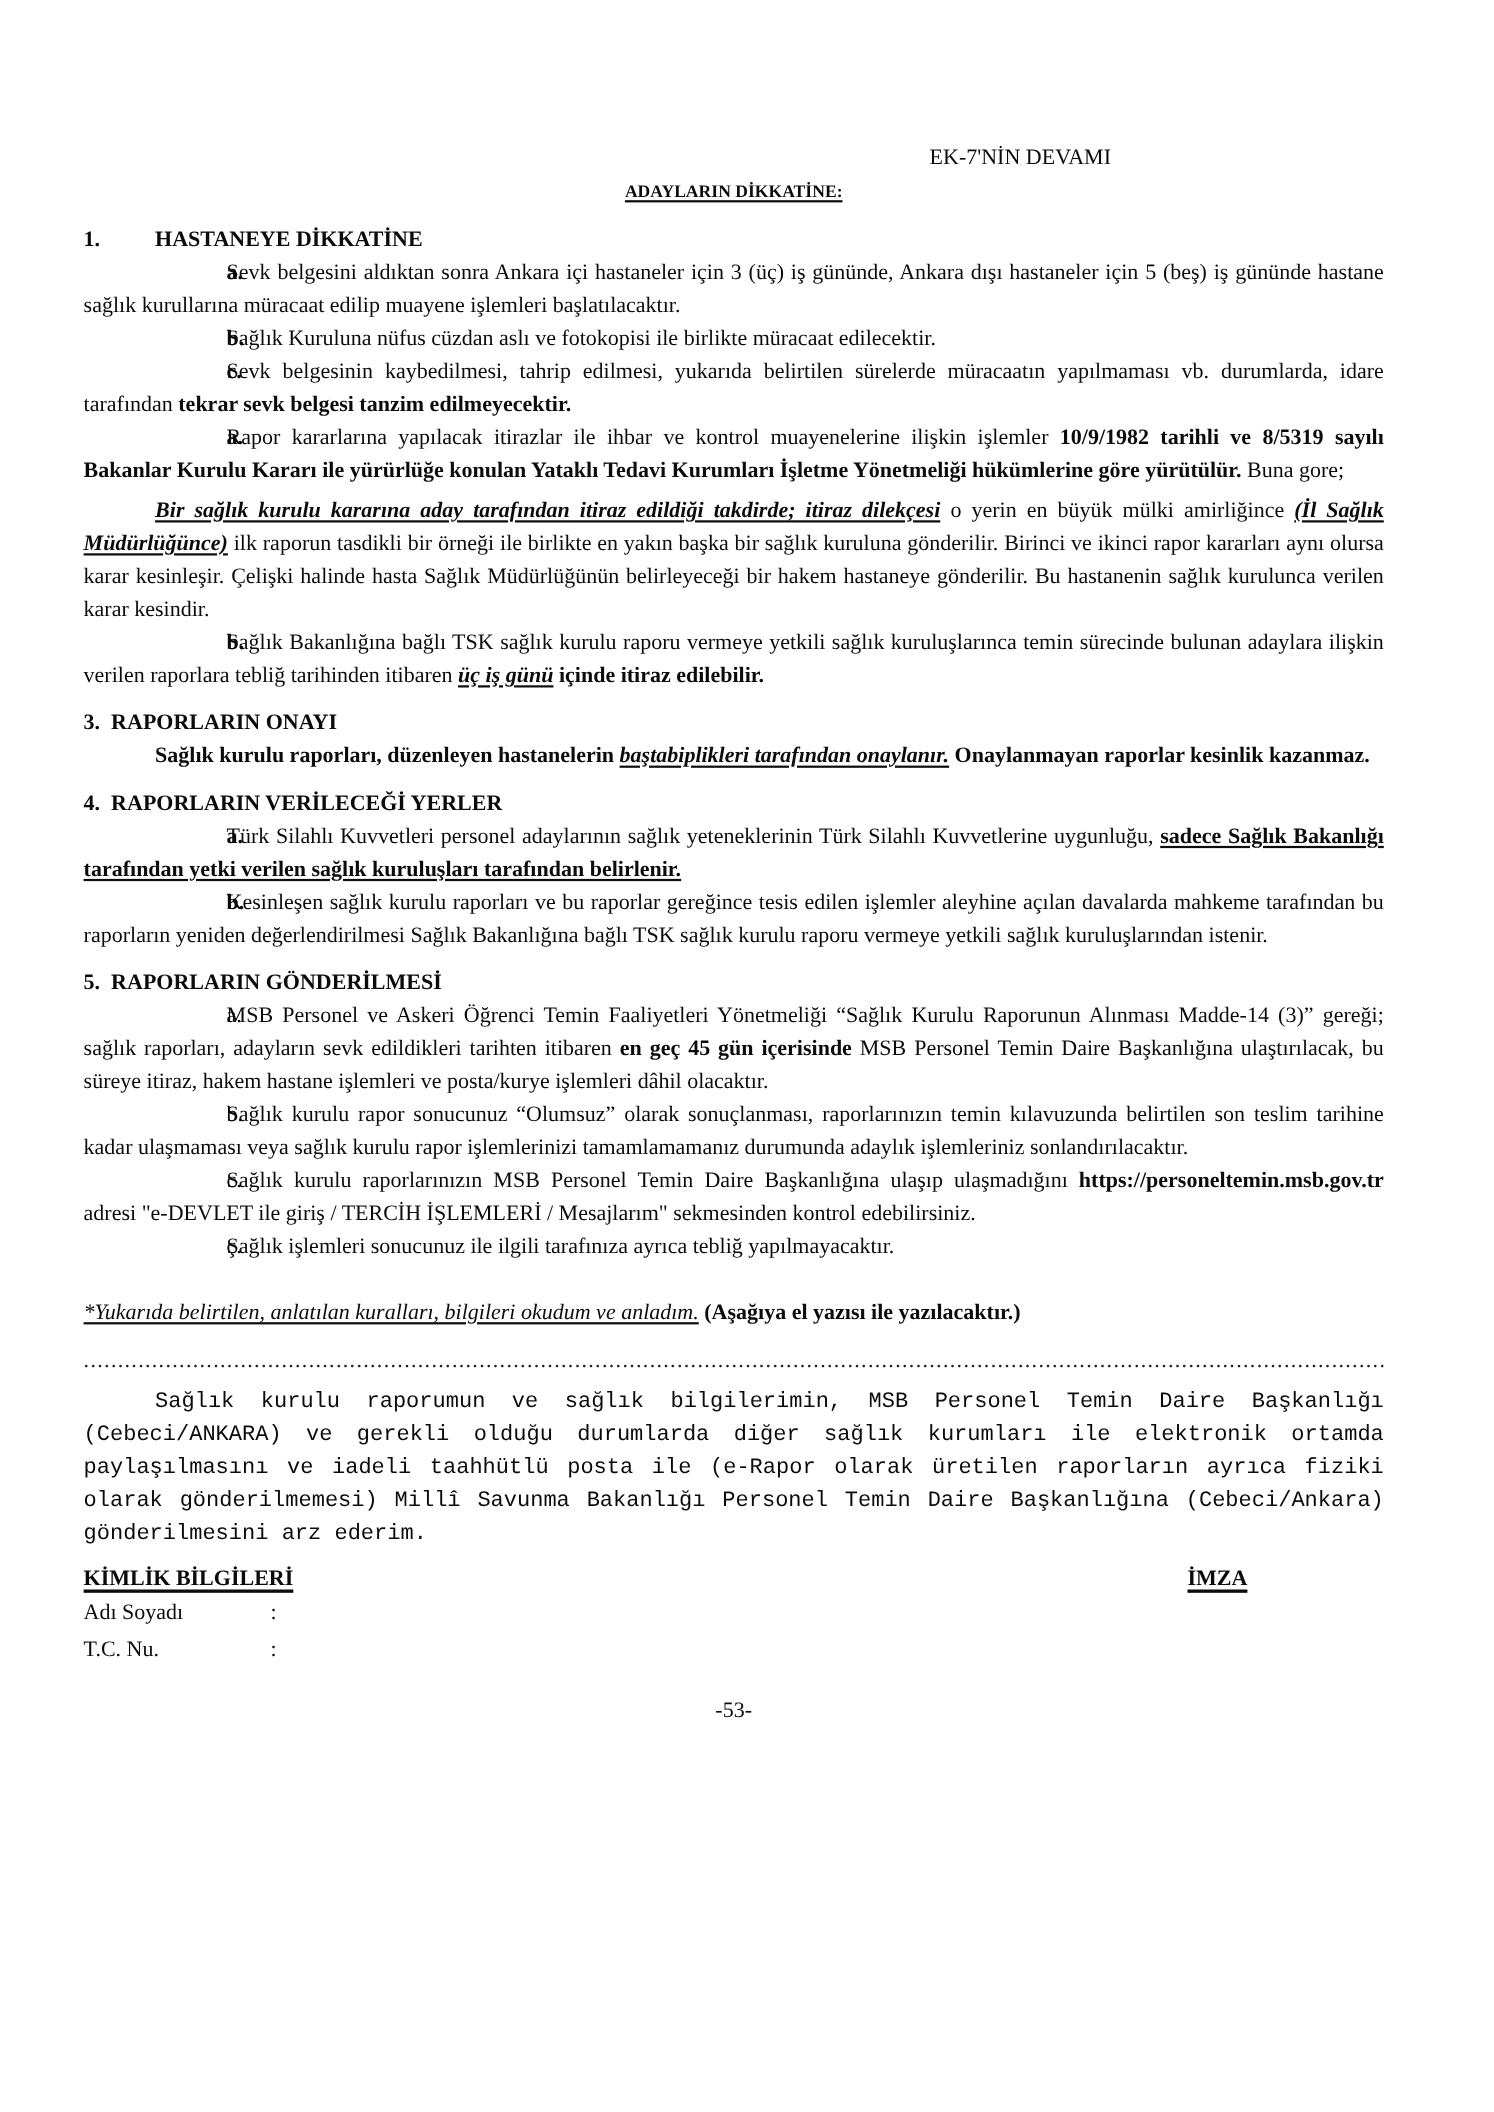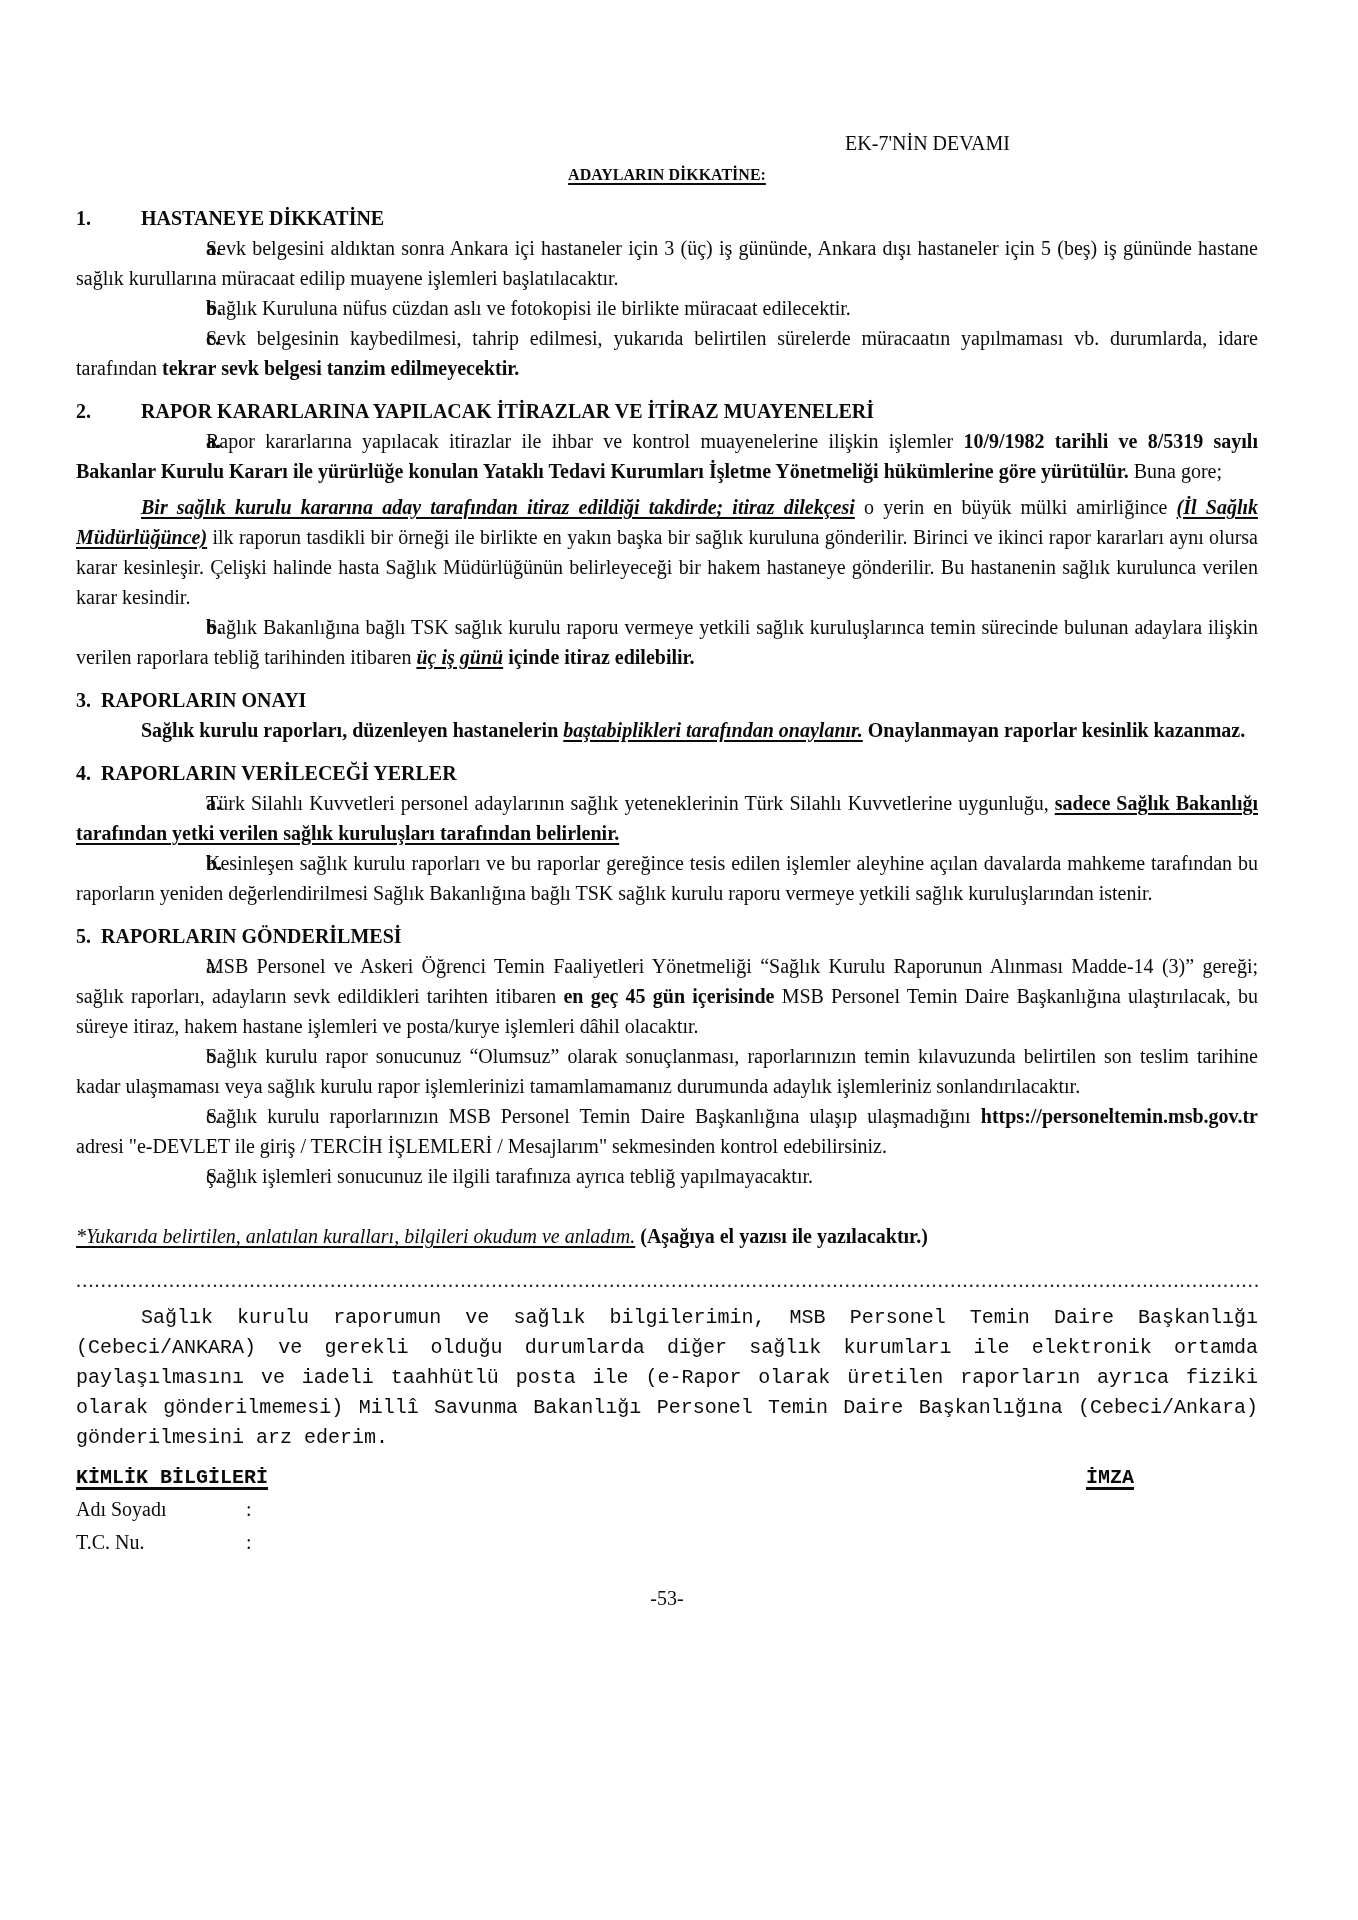--- a/index.html
+++ b/index.html
@@ -13,21 +13,21 @@
   .title{text-align:center;font-weight:700;font-size:16px;text-decoration:underline;text-decoration-thickness:2px;text-underline-offset:3px;margin-top:2px;}
   .para{text-align:justify;}
   .indent{text-indent:65px;}
   .heading{margin-top:13px;text-align:left;}
   .block{margin-top:0;}
   .gap-sm{margin-top:6px;}
   .note{margin-top:30px;text-align:left;}
   .dots-line{margin-top:14px;white-space:nowrap;overflow:hidden;letter-spacing:1.2px;color:#222;}
   .consent{margin-top:8px;font-family:Liberation Mono, monospace;}
   .id-head-row{margin-top:10px;display:flex;justify-content:space-between;padding-right:124px;}
-  .id-head{font-weight:700;text-decoration:underline;text-decoration-thickness:2.5px;text-underline-offset:4px;font-family:Liberation Mono, monospace;}
+  .id-head{font-weight:700;text-decoration:underline;text-decoration-thickness:2.5px;text-underline-offset:4px;}
   .id-row{line-height:33px;}
   .id-label{display:inline-block;width:170px;}
   .footer{text-align:center;margin-top:24px;}
   
   .f-b{font-weight:700;}
   .f-i{font-style:italic;}
   .f-u{text-decoration:underline;text-decoration-thickness:2px;text-underline-offset:3px;}
   .f-L{display:inline-block;width:65px;font-style:normal;}
 </style>
 </head>
@@ -37,21 +37,20 @@
 
   <div class="annex">EK-7'NİN DEVAMI</div>
 
   <div class="title">ADAYLARIN DİKKATİNE:</div>
 
   <div class="para heading"><span class="f-L f-b">1.</span><span class="f-b">HASTANEYE DİKKATİNE</span></div>
   <div class="para indent block"><span class="f-L f-b">a.</span><span>Sevk belgesini aldıktan sonra Ankara içi hastaneler için 3 (üç) iş gününde, Ankara dışı hastaneler için 5 (beş) iş gününde hastane sağlık kurullarına müracaat edilip muayene işlemleri başlatılacaktır.</span></div>
   <div class="para indent block"><span class="f-L f-b">b.</span><span>Sağlık Kuruluna nüfus cüzdan aslı ve fotokopisi ile birlikte müracaat edilecektir.</span></div>
   <div class="para indent block"><span class="f-L f-b">c.</span><span>Sevk belgesinin kaybedilmesi, tahrip edilmesi, yukarıda belirtilen sürelerde müracaatın yapılmaması vb. durumlarda, idare tarafından </span><span class="f-b">tekrar sevk belgesi tanzim edilmeyecektir.</span></div>
 
-  <div class="para heading"><span class="f-L f-b">2.</span><span class="f-b">RAPOR KARARLARINA YAPILACAK İTİRAZLAR VE İTİRAZ MUAYENELERİ</span></div>
   <div class="para indent block"><span class="f-L f-b">a.</span><span>Rapor kararlarına yapılacak itirazlar ile ihbar ve kontrol muayenelerine ilişkin işlemler </span><span class="f-b">10/9/1982 tarihli ve 8/5319 sayılı Bakanlar Kurulu Kararı ile yürürlüğe konulan Yataklı Tedavi Kurumları İşletme Yönetmeliği hükümlerine göre yürütülür.</span><span> Buna gore;</span></div>
   <div class="para indent block gap-sm"><span class="f-b f-i f-u">Bir sağlık kurulu kararına aday tarafından itiraz edildiği takdirde; itiraz dilekçesi</span><span> o yerin en büyük mülki amirliğince </span><span class="f-b f-i f-u">(İl Sağlık Müdürlüğünce)</span><span> ilk raporun tasdikli bir örneği ile birlikte en yakın başka bir sağlık kuruluna gönderilir. Birinci ve ikinci rapor kararları aynı olursa karar kesinleşir. Çelişki halinde hasta Sağlık Müdürlüğünün belirleyeceği bir hakem hastaneye gönderilir. Bu hastanenin sağlık kurulunca verilen karar kesindir.</span></div>
   <div class="para indent block"><span class="f-L f-b">b.</span><span>Sağlık Bakanlığına bağlı TSK sağlık kurulu raporu vermeye yetkili sağlık kuruluşlarınca temin sürecinde bulunan adaylara ilişkin verilen raporlara tebliğ tarihinden itibaren </span><span class="f-b f-i f-u">üç iş günü</span><span class="f-b"> içinde itiraz edilebilir.</span></div>
 
   <div class="para heading"><span class="f-b">3.&nbsp; RAPORLARIN ONAYI</span></div>
   <div class="para indent block"><span class="f-b">Sağlık kurulu raporları, düzenleyen hastanelerin </span><span class="f-b f-i f-u">baştabiplikleri tarafından onaylanır.</span><span class="f-b"> Onaylanmayan raporlar kesinlik kazanmaz.</span></div>
 
   <div class="para heading"><span class="f-b">4.&nbsp; RAPORLARIN VERİLECEĞİ YERLER</span></div>
   <div class="para indent block"><span class="f-L f-b">a.</span><span>Türk Silahlı Kuvvetleri personel adaylarının sağlık yeteneklerinin Türk Silahlı Kuvvetlerine uygunluğu, </span><span class="f-b f-u">sadece Sağlık Bakanlığı tarafından yetki verilen sağlık kuruluşları tarafından belirlenir.</span></div>
   <div class="para indent block"><span class="f-L f-b">b.</span><span>Kesinleşen sağlık kurulu raporları ve bu raporlar gereğince tesis edilen işlemler aleyhine açılan davalarda mahkeme tarafından bu raporların yeniden değerlendirilmesi Sağlık Bakanlığına bağlı TSK sağlık kurulu raporu vermeye yetkili sağlık kuruluşlarından istenir.</span></div>

